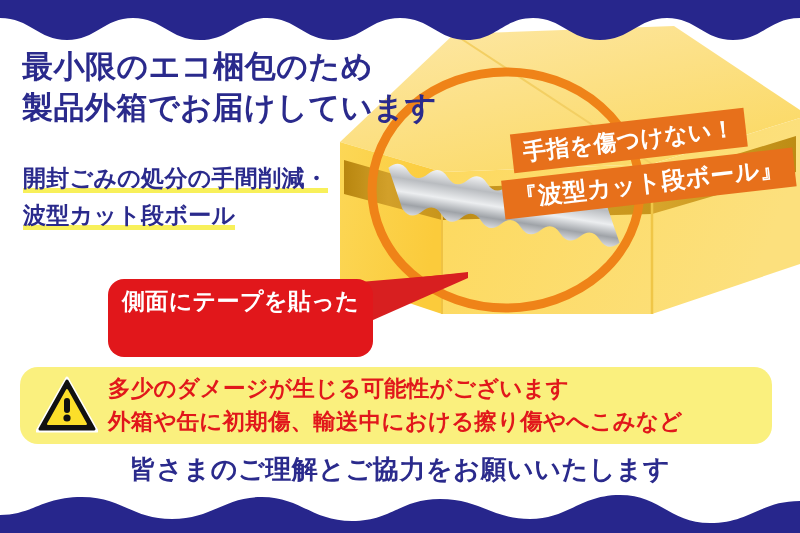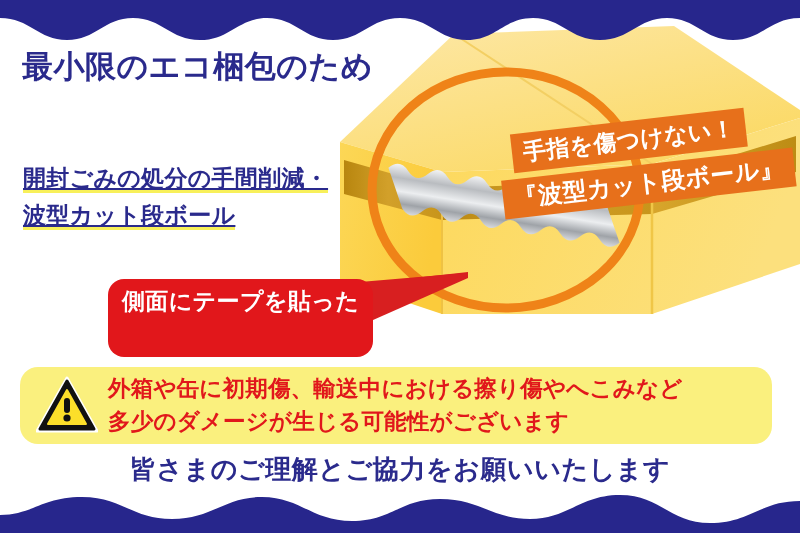--- a/index.html
+++ b/index.html
@@ -48,21 +48,20 @@
     font-size:23px;
     line-height:37px;
     color:#2a2a8c;
     letter-spacing:0.3px;
     white-space:nowrap;
   }
   #subhead span.hl{
     display:inline;
     background:linear-gradient(to top,#f8f05a 0,#f8f05a 5px,transparent 5px);
     padding-bottom:2px;
-    text-decoration:underline;
   }
 
   
   #red-callout{
     position:absolute;left:108px;top:279px;
     width:265px;height:78px;
     background:#e1171b;
     border-radius:16px;
     color:#ffffff;
     font-weight:700;
@@ -233,20 +232,21 @@
              C492,30 480,10 440,10
              C400,10 392,32 352,32
              C312,32 300,8 262,8
              C224,8 212,30 172,30
              C132,30 122,8 82,8
              C42,8 32,26 0,26 Z" fill="#27268c"></path>
   </svg>
 
   <div id="headline" class="jp">
     <div>最小限のエコ梱包のため</div>
+    <div>製品外箱でお届けしています</div>
   </div>
 
   <div id="subhead" class="jp">
     <div><span class="hl">開封ごみの処分の手間削減・</span></div>
     <div><span class="hl">波型カット段ボール</span></div>
   </div>
 
   <div id="red-callout" class="jp">
     <div>側面にテープを貼った</div>
   </div>
@@ -258,20 +258,20 @@
 
   <div id="warning-band">
     <svg id="warn-icon" viewBox="0 0 62 58">
       <polygon points="31,2 61,55 1,55" fill="#ffffff" stroke="#ffffff" stroke-width="3" stroke-linejoin="round"></polygon>
       <polygon points="31,5 58,53 4,53" fill="#111111" stroke="#111111" stroke-width="3" stroke-linejoin="round"></polygon>
       <polygon points="31,14 50,48 12,48" fill="#fcdf2a" stroke="#fcdf2a" stroke-width="2" stroke-linejoin="round"></polygon>
       <rect x="28" y="22" width="6" height="15" rx="3" fill="#111111"></rect>
       <circle cx="31" cy="42" r="3.6" fill="#111111"></circle>
     </svg>
     <div id="warn-text" class="jp">
+      <div>多少のダメージが生じる可能性がございます</div>
       <div>外箱や缶に初期傷、輸送中における擦り傷やへこみなど</div>
-      <div>多少のダメージが生じる可能性がございます</div>
     </div>
   </div>
 
   <div id="footer-line" class="jp">皆さまのご理解とご協力をお願いいたします</div>
 
 </div>
 
 </body></html>

